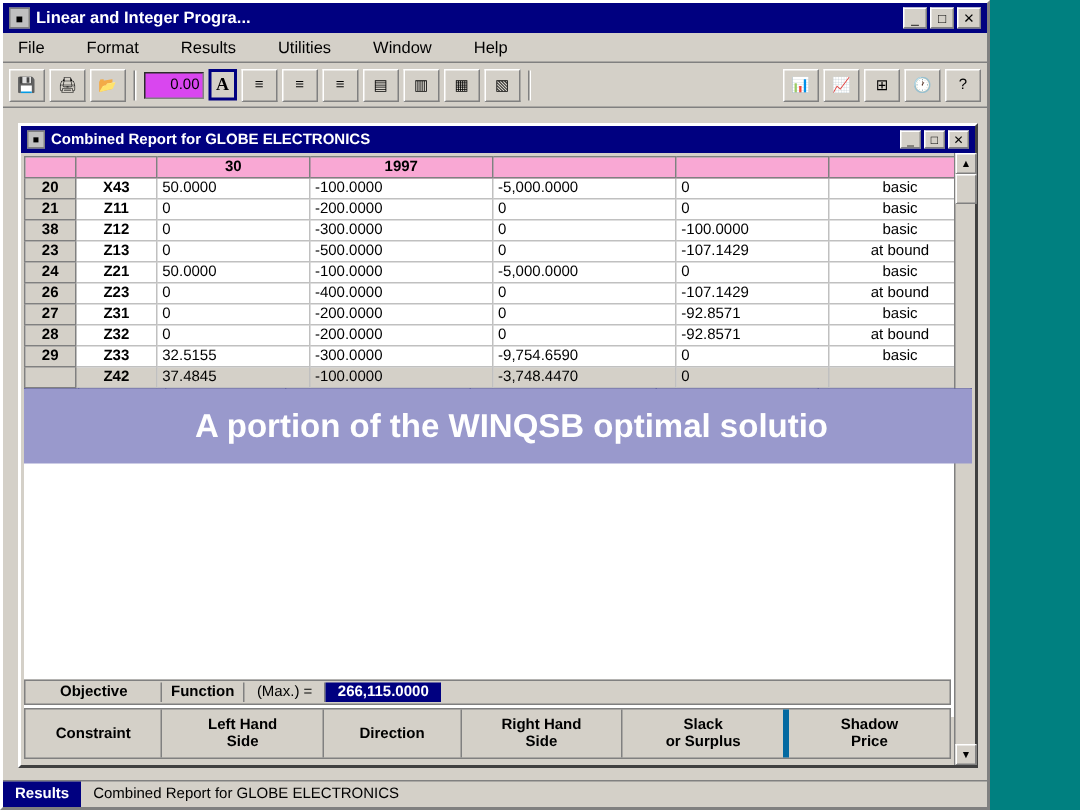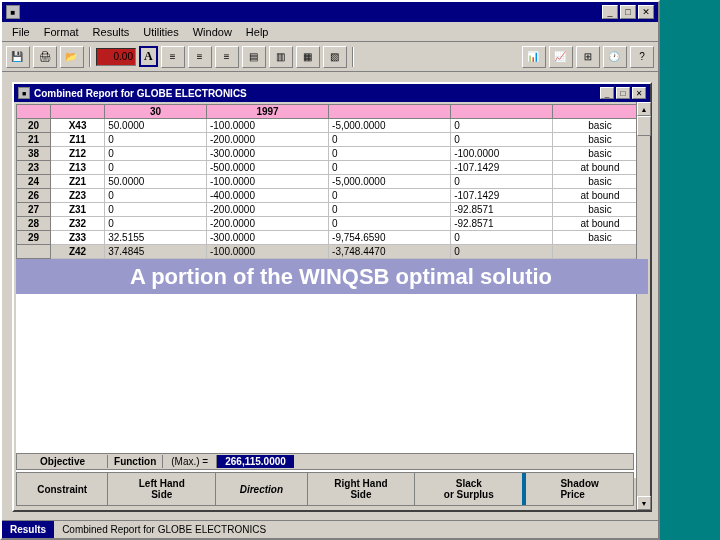--- a/index.html
+++ b/index.html
@@ -73,21 +73,21 @@
       justify-content: center;
       cursor: pointer;
       color: #000;
     }
 
     
     .menu-bar {
       background: #d4d0c8;
       padding: 2px 4px;
       display: flex;
-      gap: 2px;
+      gap: 16px;
       border-bottom: 1px solid #808080;
       height: 20px;
       align-items: center;
     }
     .menu-item {
       padding: 2px 6px;
       font-size: 11px;
       cursor: pointer;
     }
 
@@ -120,21 +120,21 @@
       width: 2px;
       height: 20px;
       border-left: 1px solid #808080;
       border-right: 1px solid #fff;
       margin: 0 2px;
     }
     .toolbar-input {
       width: 40px;
       height: 18px;
       border: 1px inset #808080;
-      background: #b91c1c;
+      background: #d946ef;
       font-size: 10px;
       text-align: right;
       padding: 0 2px;
     }
     .toolbar-label {
       font-size: 12px;
       font-weight: bold;
       color: #000;
       border: 2px solid #000080;
       padding: 1px 3px;
@@ -244,21 +244,21 @@
     .status-cell {
       text-align: center;
     }
 
     
     .annotation-overlay {
       position: absolute;
       top: 155px;
       left: 0px;
       width: 650px;
-      height: 35px;
+      height: 50px;
       background: #9999cc;
       display: flex;
       align-items: center;
       justify-content: center;
       z-index: 10;
     }
     .annotation-text {
       font-size: 22px;
       font-weight: bold;
       color: white;
@@ -330,20 +330,21 @@
     }
   </style>
 </head>
 <body>
 
 <div class="main-window">
 
   <div class="title-bar">
     <div class="title-bar-left">
       <div class="title-icon">■</div>
+      <span class="title-text">Linear and Integer Progra...</span>
     </div>
     <div class="title-controls">
       <div class="win-btn">_</div>
       <div class="win-btn">□</div>
       <div class="win-btn">✕</div>
     </div>
   </div>
 
   <div class="menu-bar">
     <span class="menu-item">File</span>
@@ -535,24 +536,24 @@
     <div style="position:absolute;bottom:40px;left:2px;right:16px;background:#d4d0c8;border:1px solid #808080;display:flex;align-items:center;padding:1px;font-size:10px;">
       <span style="padding:1px 22px;border-right:1px solid #808080;font-weight:bold;">Objective</span>
       <span style="padding:1px 6px;border-right:1px solid #808080;font-weight:bold;">Function</span>
       <span style="padding:1px 8px;border-right:1px solid #808080;">(Max.) =</span>
       <span style="padding:1px 8px;background:#000080;color:white;font-weight:bold;">266,115.0000</span>
     </div>
 
     <div style="position:absolute;bottom:4px;left:2px;right:16px;background:#d4d0c8;border:1px solid #808080;display:flex;align-items:stretch;font-size:10px;height:34px;">
       <div style="flex:1;padding:1px 4px;border-right:1px solid #808080;text-align:center;display:flex;align-items:center;justify-content:center;font-weight:bold;">Constraint</div>
       <div style="flex:1.2;padding:12px 4px;border-right:1px solid #808080;text-align:center;display:flex;align-items:center;justify-content:center;font-weight:bold;">Left Hand<br>Side</div>
-      <div style="flex:1;padding:3px 4px;border-right:1px solid #808080;text-align:center;display:flex;align-items:center;justify-content:center;font-weight:bold;font-style:italic;">Direction</div>
+      <div style="flex:1;padding:3px 4px;border-right:1px solid #808080;text-align:center;display:flex;align-items:center;justify-content:center;font-weight:bold;">Direction</div>
       <div style="flex:1.2;padding:1px 4px;border-right:1px solid #808080;text-align:center;display:flex;align-items:center;justify-content:center;font-weight:bold;">Right Hand<br>Side</div>
       <div style="flex:1.2;padding:1px 4px;border-right:4px solid #0369a1;text-align:center;display:flex;align-items:center;justify-content:center;font-weight:bold;">Slack<br>or Surplus</div>
-      <div style="flex:1.2;padding:1px 4px;text-align:left;display:flex;align-items:center;justify-content:center;font-weight:bold;">Shadow<br>Price</div>
+      <div style="flex:1.2;padding:1px 4px;text-align:center;display:flex;align-items:center;justify-content:center;font-weight:bold;">Shadow<br>Price</div>
     </div>
   </div>
 
   <div class="status-bar">
     <div class="status-results">Results</div>
     <div class="status-text">Combined Report for GLOBE ELECTRONICS</div>
   </div>
 </div>
 
 </body></html>

